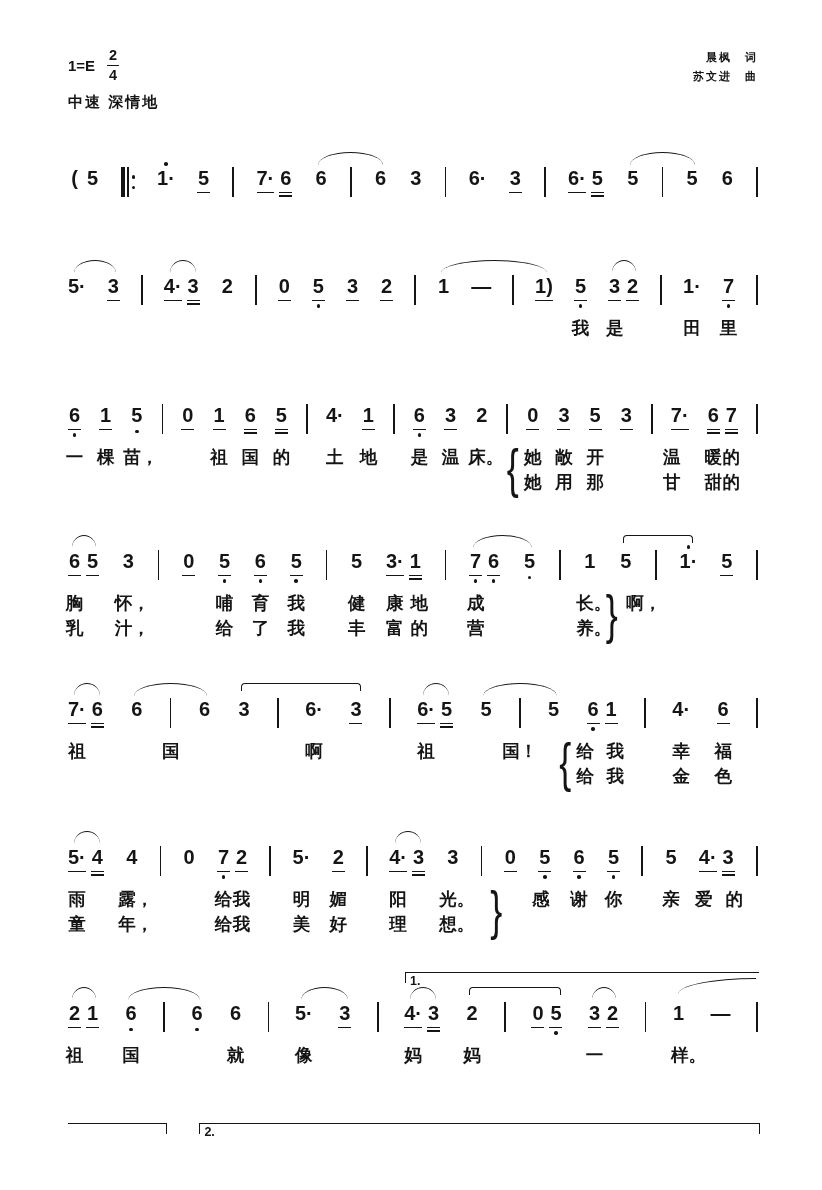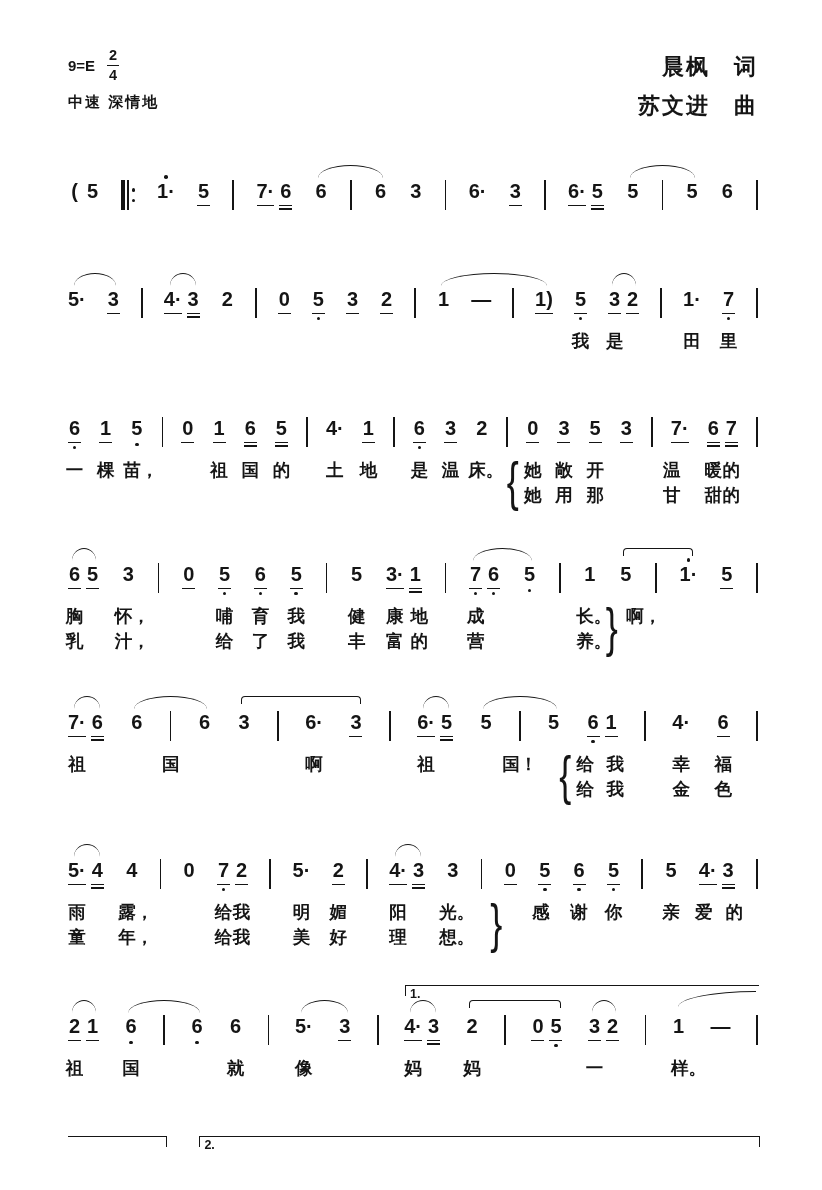--- a/index.html
+++ b/index.html
@@ -7,21 +7,21 @@
     width:822px;height:1190px;background:#ffffff;color:#151515;
     box-sizing:border-box;padding:24px 64px 0 68px;position:relative;overflow:hidden;
     font-family:"Liberation Sans","DejaVu Sans",sans-serif;
   }
   .title{margin:24px 0 0 0;text-align:center;font-size:27px;font-weight:700;letter-spacing:3px;}
   .score-header{display:flex;justify-content:space-between;align-items:flex-start;margin-top:24px;margin-bottom:28px;}
   .keyrow{display:flex;align-items:center;font-size:15px;font-weight:700;}
   .ts{display:inline-flex;flex-direction:column;align-items:center;margin-left:12px;font-size:14.5px;font-weight:700;line-height:1.05;}
   .ts .fl{width:12px;height:1.6px;background:#151515;margin:1.5px 0;}
   .tempo{margin-top:10px;font-size:15px;font-weight:700;letter-spacing:2px;}
-  .credits{text-align:right;font-size:22px;font-weight:700;line-height:1.75;letter-spacing:2px;}
+  .credits{text-align:right;font-size:11px;font-weight:700;line-height:1.75;letter-spacing:2px;}
   
   .mline{position:relative;margin-bottom:6px;}
   .notes{display:flex;justify-content:space-between;align-items:flex-start;}
   .cell{display:flex;gap:5px;align-items:flex-start;}
   .tok{display:flex;flex-direction:column;align-items:center;min-width:13px;}
   .hi{height:7px;display:flex;align-items:flex-end;justify-content:center;width:100%;}
   .txt{height:23px;font-size:20px;font-weight:700;line-height:23px;white-space:nowrap;}
   .sub{min-height:14px;display:flex;flex-direction:column;align-items:center;width:100%;}
   .ul{width:100%;}
   .ul i{display:block;height:1.6px;background:#151515;margin-top:1.7px;font-style:normal;}
@@ -45,21 +45,21 @@
   .brace{position:absolute;transform:translateX(-50%) scaleY(1.5);transform-origin:center top;line-height:0.95;font-weight:400;}
 </style>
 </head>
 <body>
 
 <div class="page">
 
   <div class="score-header">
     <div>
       <div class="keyrow">
-        <span>9=E</span>
+        <span>1=E</span>
         <span class="ts">
           <span>2</span>
           <span class="fl"></span>
           <span>4</span>
         </span>
       </div>
       <div class="tempo">中速 深情地</div>
     </div>
     <div class="credits">
       <div>晨枫　词</div>

